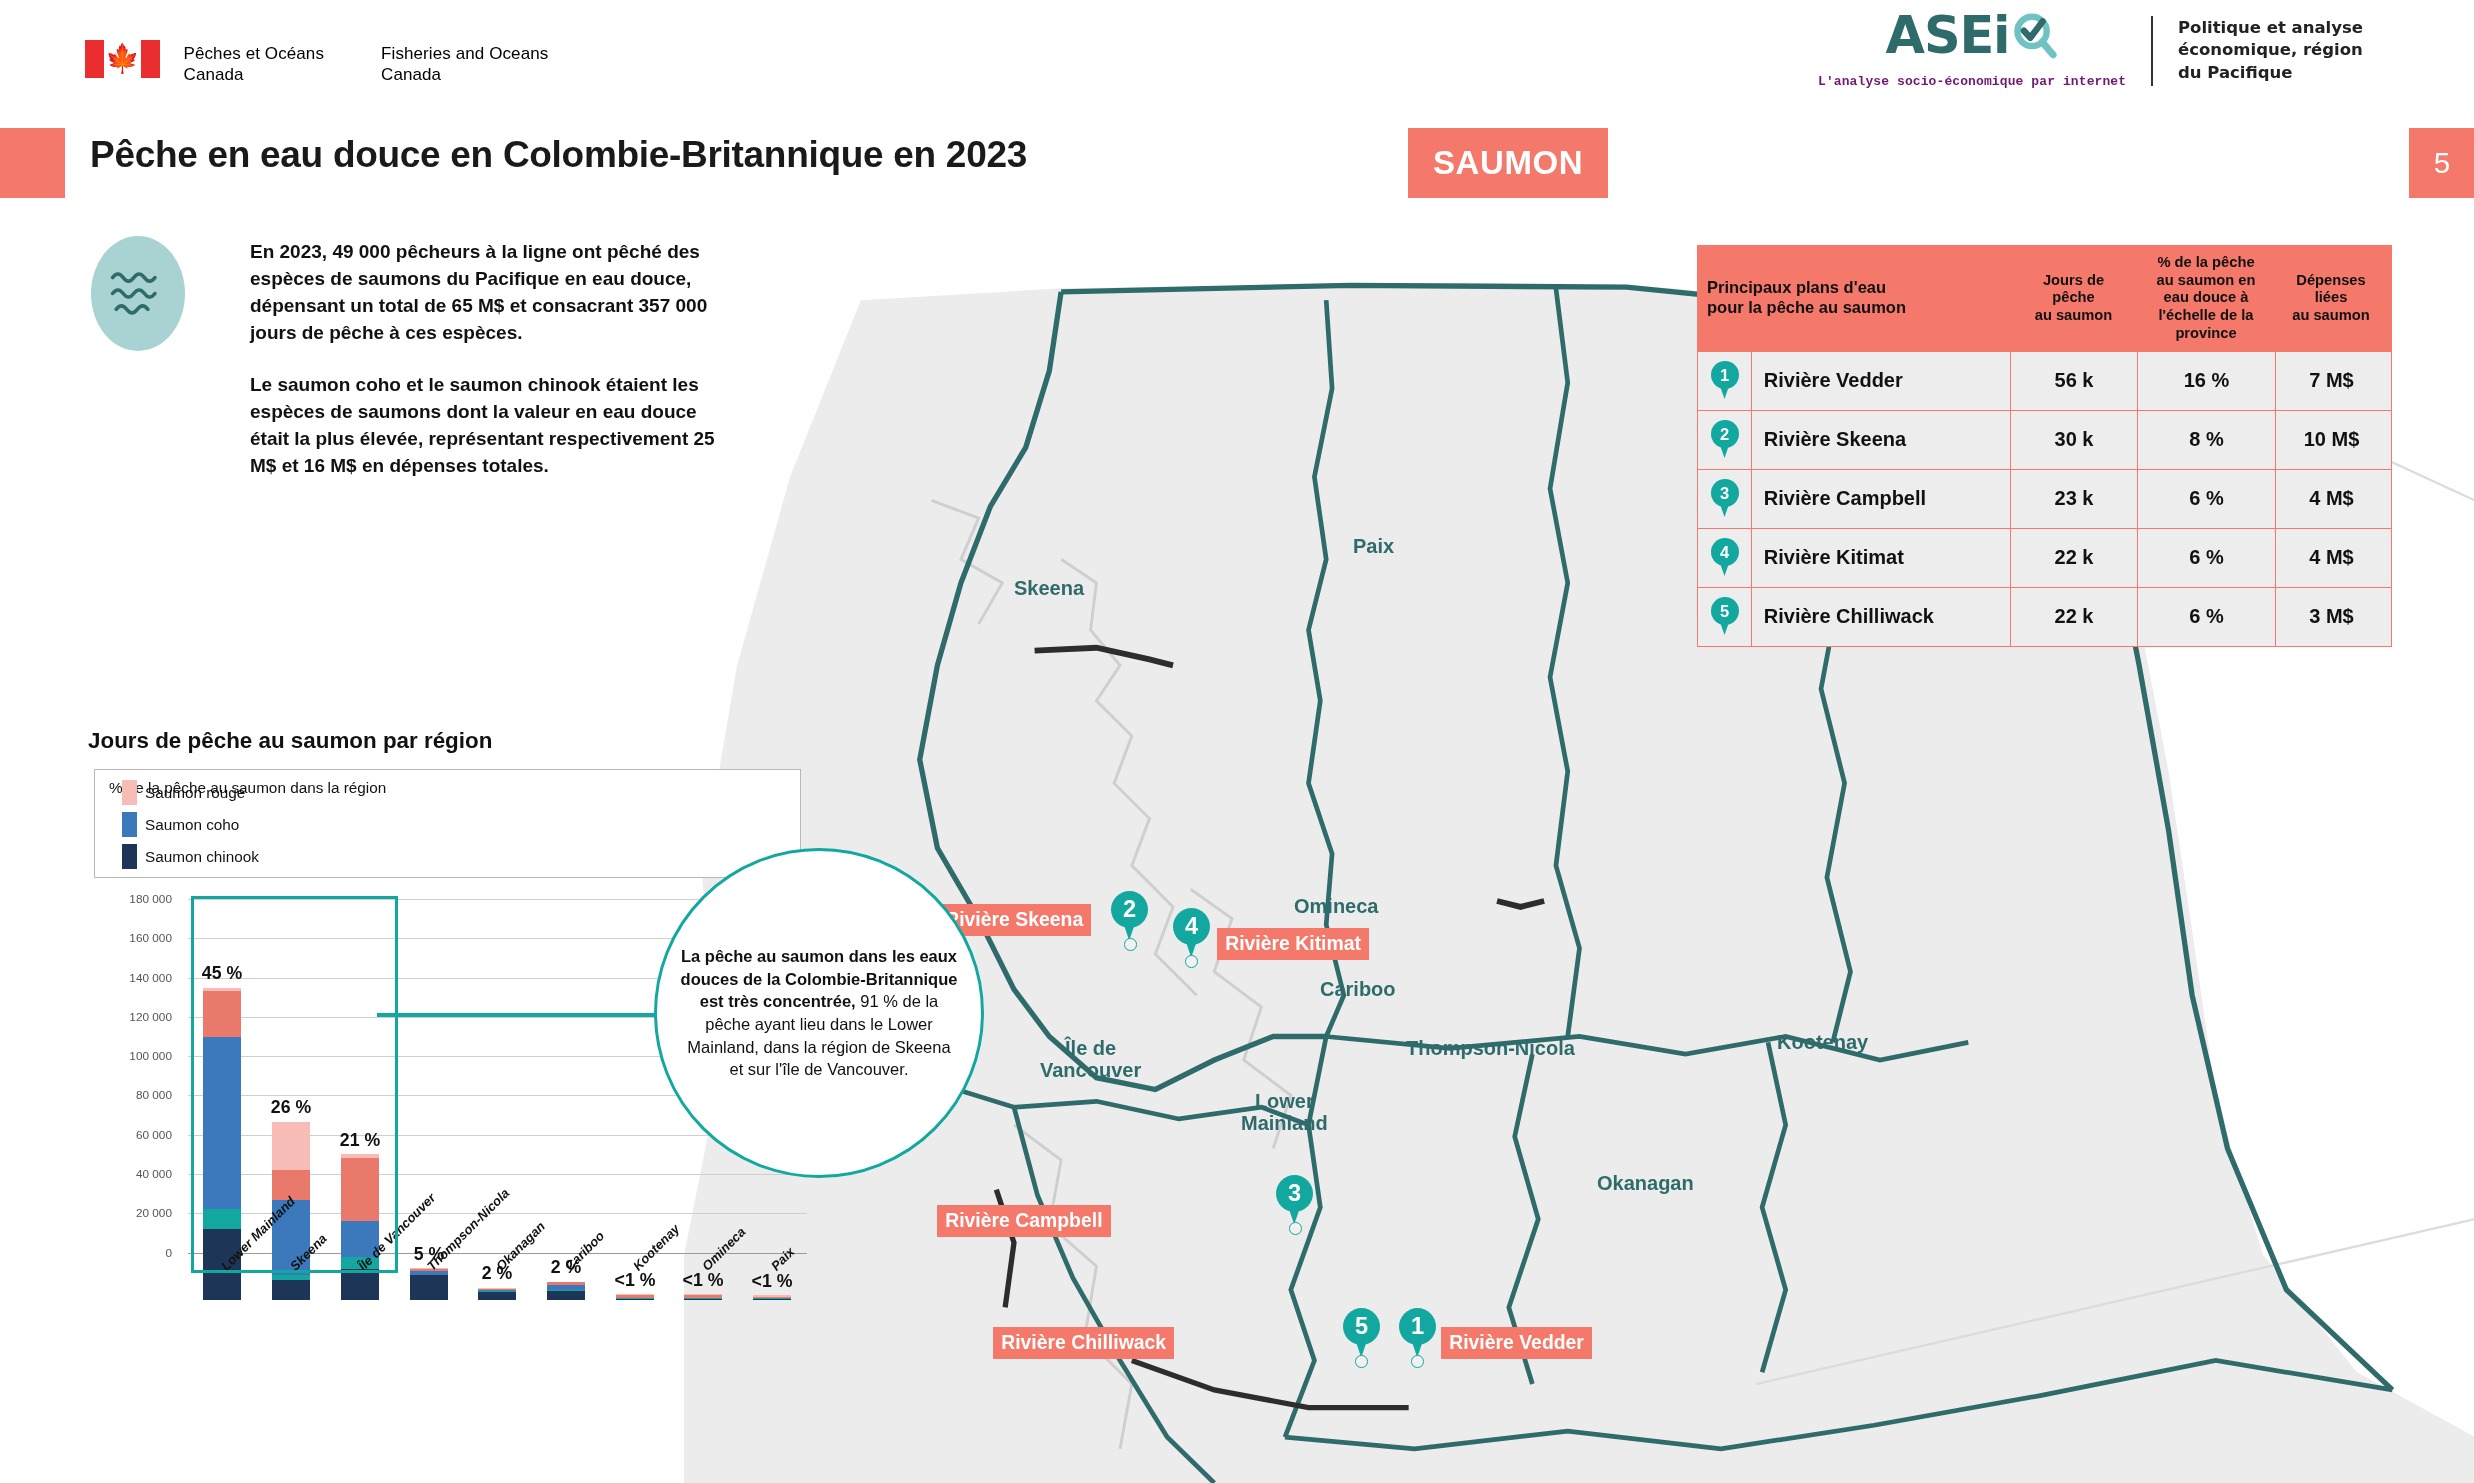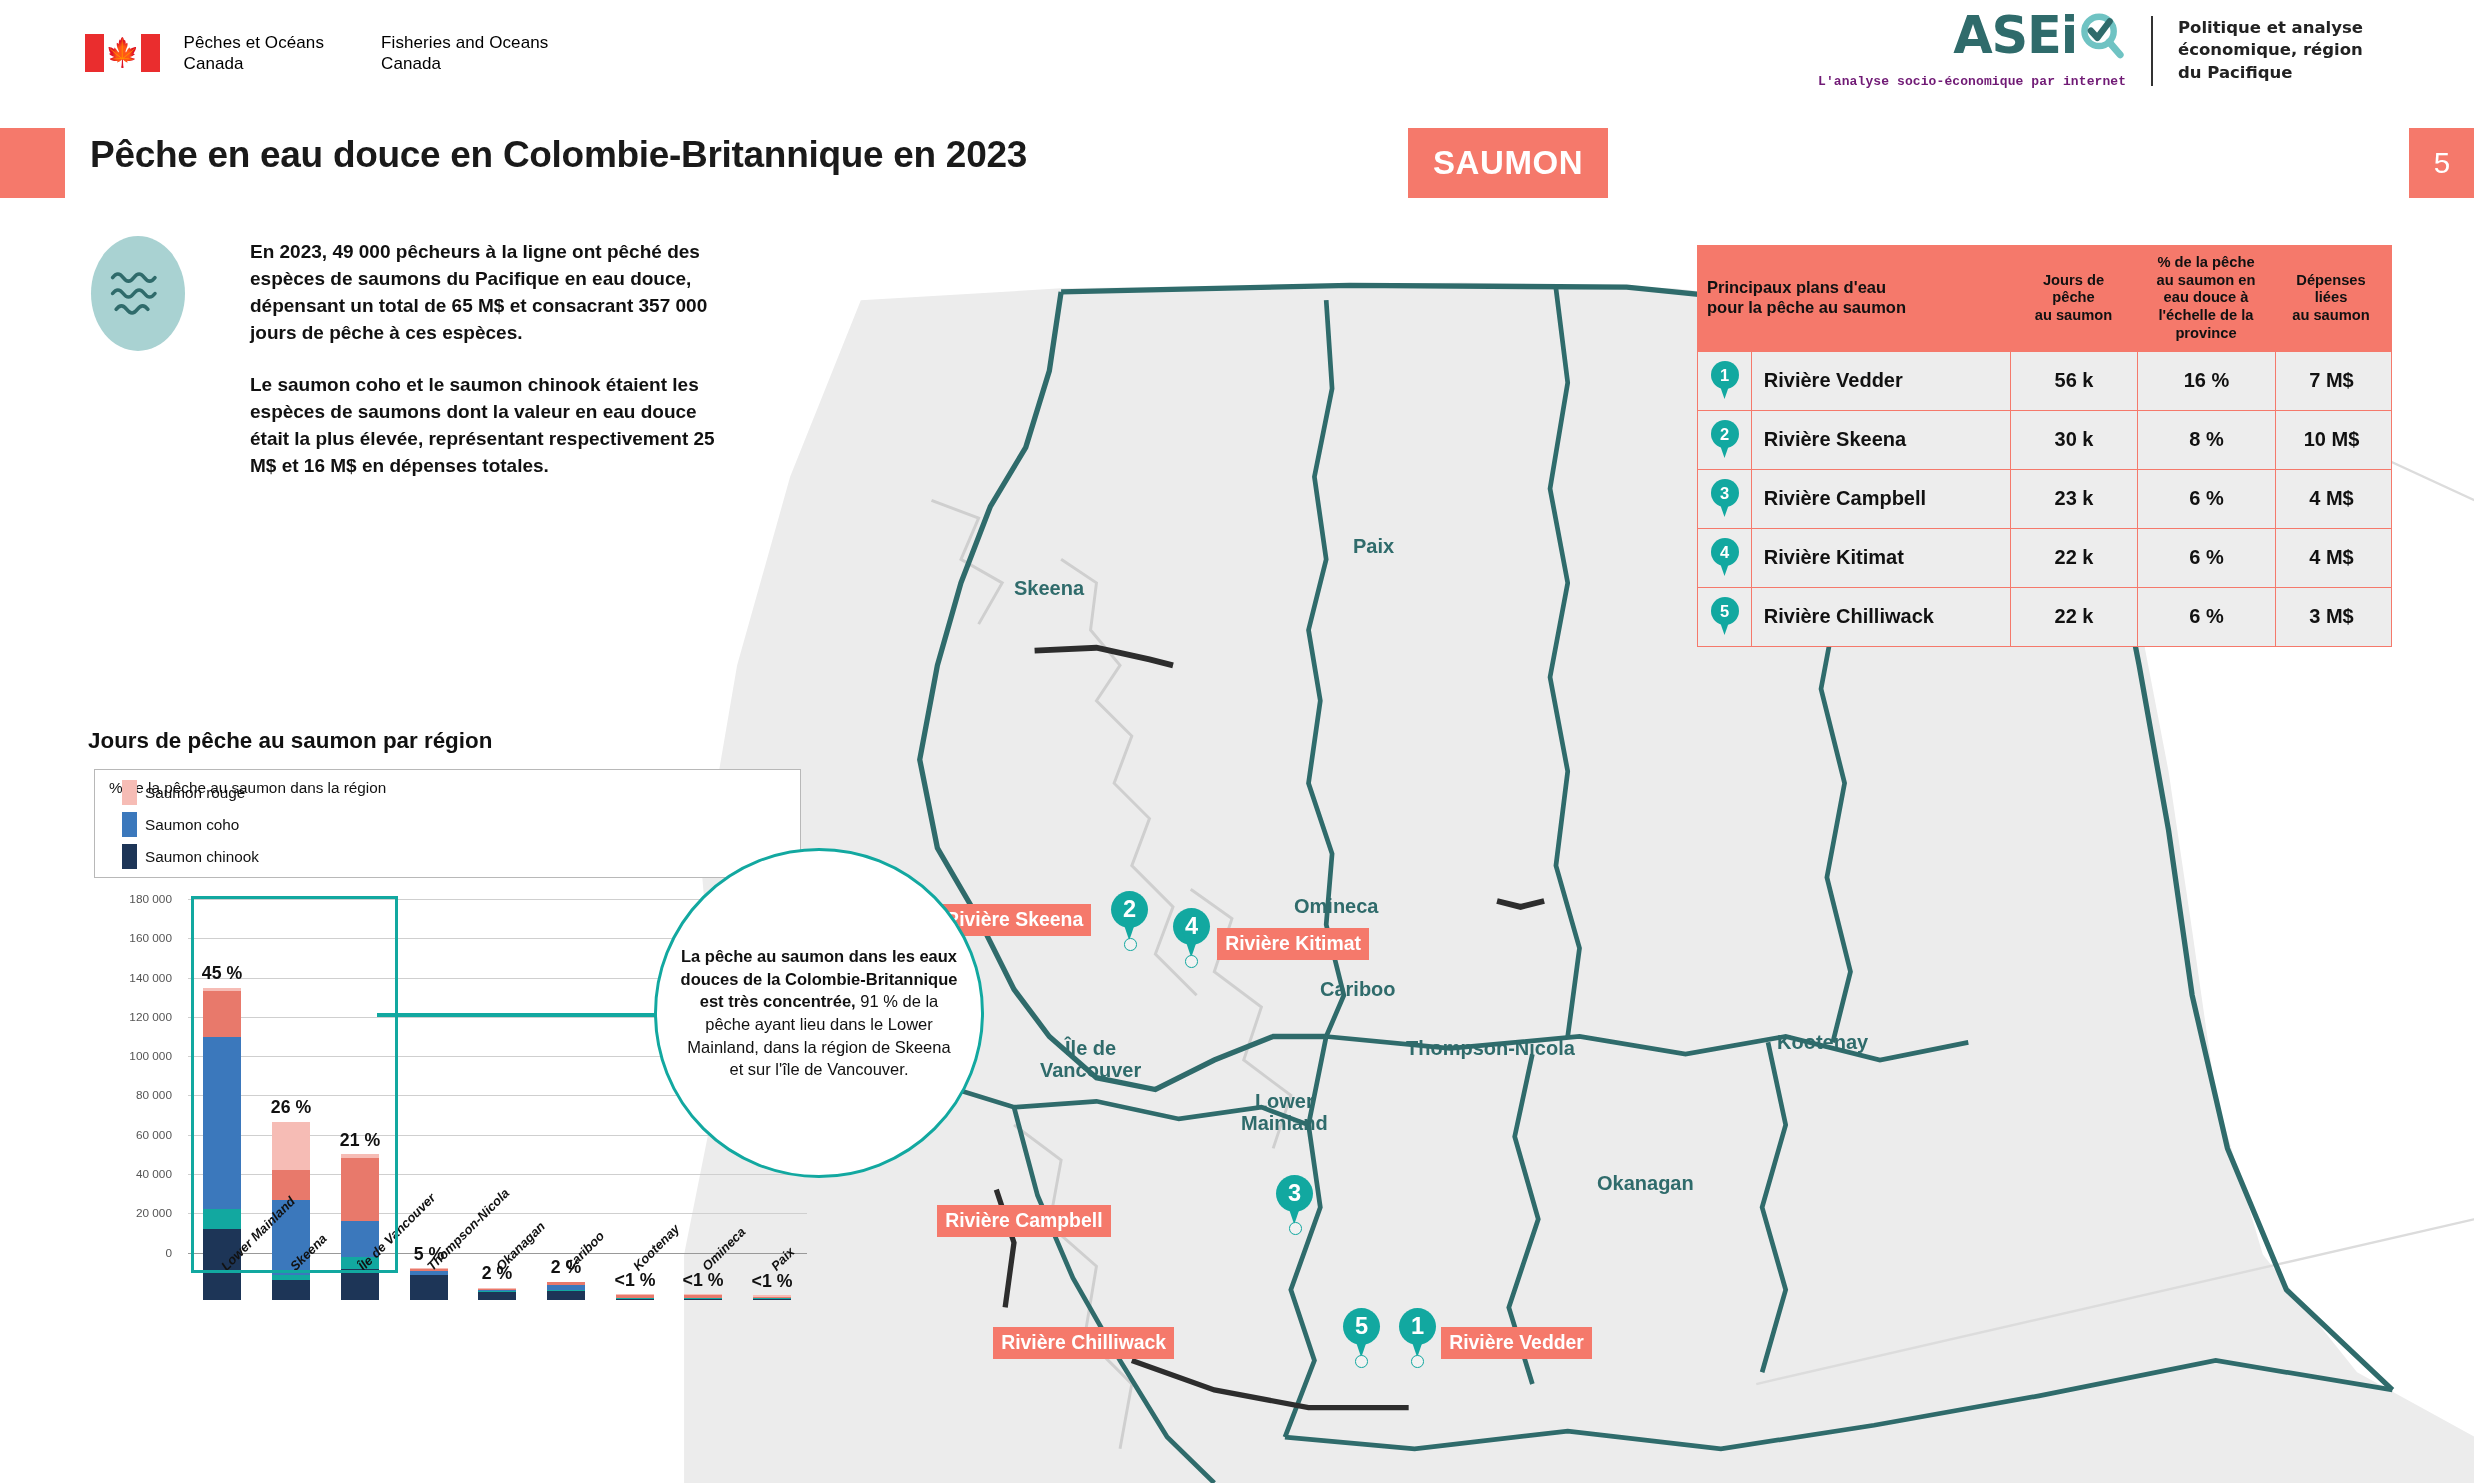--- a/index.html
+++ b/index.html
@@ -11,28 +11,28 @@
   }
   .abs{position:absolute;}
 
   
   #goc-signature{left:85px;top:32px;display:flex;align-items:center;gap:20px;}
   .flag{width:75px;height:38px;position:relative;background:#fff;}
   .flag .bar{position:absolute;top:0;width:19px;height:38px;background:#EA2D2E;}
   .flag .bar.l{left:0;} .flag .bar.r{right:0;}
   .flag .leaf{position:absolute;left:50%;top:50%;transform:translate(-50%,-50%);
       font-size:28px;line-height:1;color:#EA2D2E;}
-  .goc-text{font-size:17px;line-height:1.25;color:#000;letter-spacing:0.1px;}
+  .goc-text{font-size:17px;line-height:1.25;color:#000;letter-spacing:0.1px;margin-top:11px;}
   .goc-text .l2{margin-left:0;}
   #goc-fr{margin-left:3.5px;}
   #goc-en{margin-left:37px;}
 
   
   #aseiq-block{right:112px;top:11.8px;display:flex;align-items:center;gap:25px;}
-  #aseiq-logo{display:flex;flex-direction:column;align-items:flex-end;}
+  #aseiq-logo{display:flex;flex-direction:column;align-items:center;}
   #aseiq-word{display:flex;align-items:center;}
   #aseiq-letters{font-size:51px;font-weight:bold;color:#2F6B6B;letter-spacing:-1.2px;
     line-height:.95;font-family:"DejaVu Sans",sans-serif;}
   #aseiq-q{width:48px;height:48px;position:relative;margin-left:1.2px;}
   #aseiq-tag{font-size:13px;font-weight:bold;color:#701a75;margin-top:14px;letter-spacing:0.1px;
     font-family:Liberation Mono, monospace;}
   #aseiq-divider{width:1.8px;height:70px;background:#333;}
   #aseiq-sub{font-size:16.5px;font-weight:bold;color:#222;line-height:1.34;
     font-family:"DejaVu Sans",sans-serif;}
 

